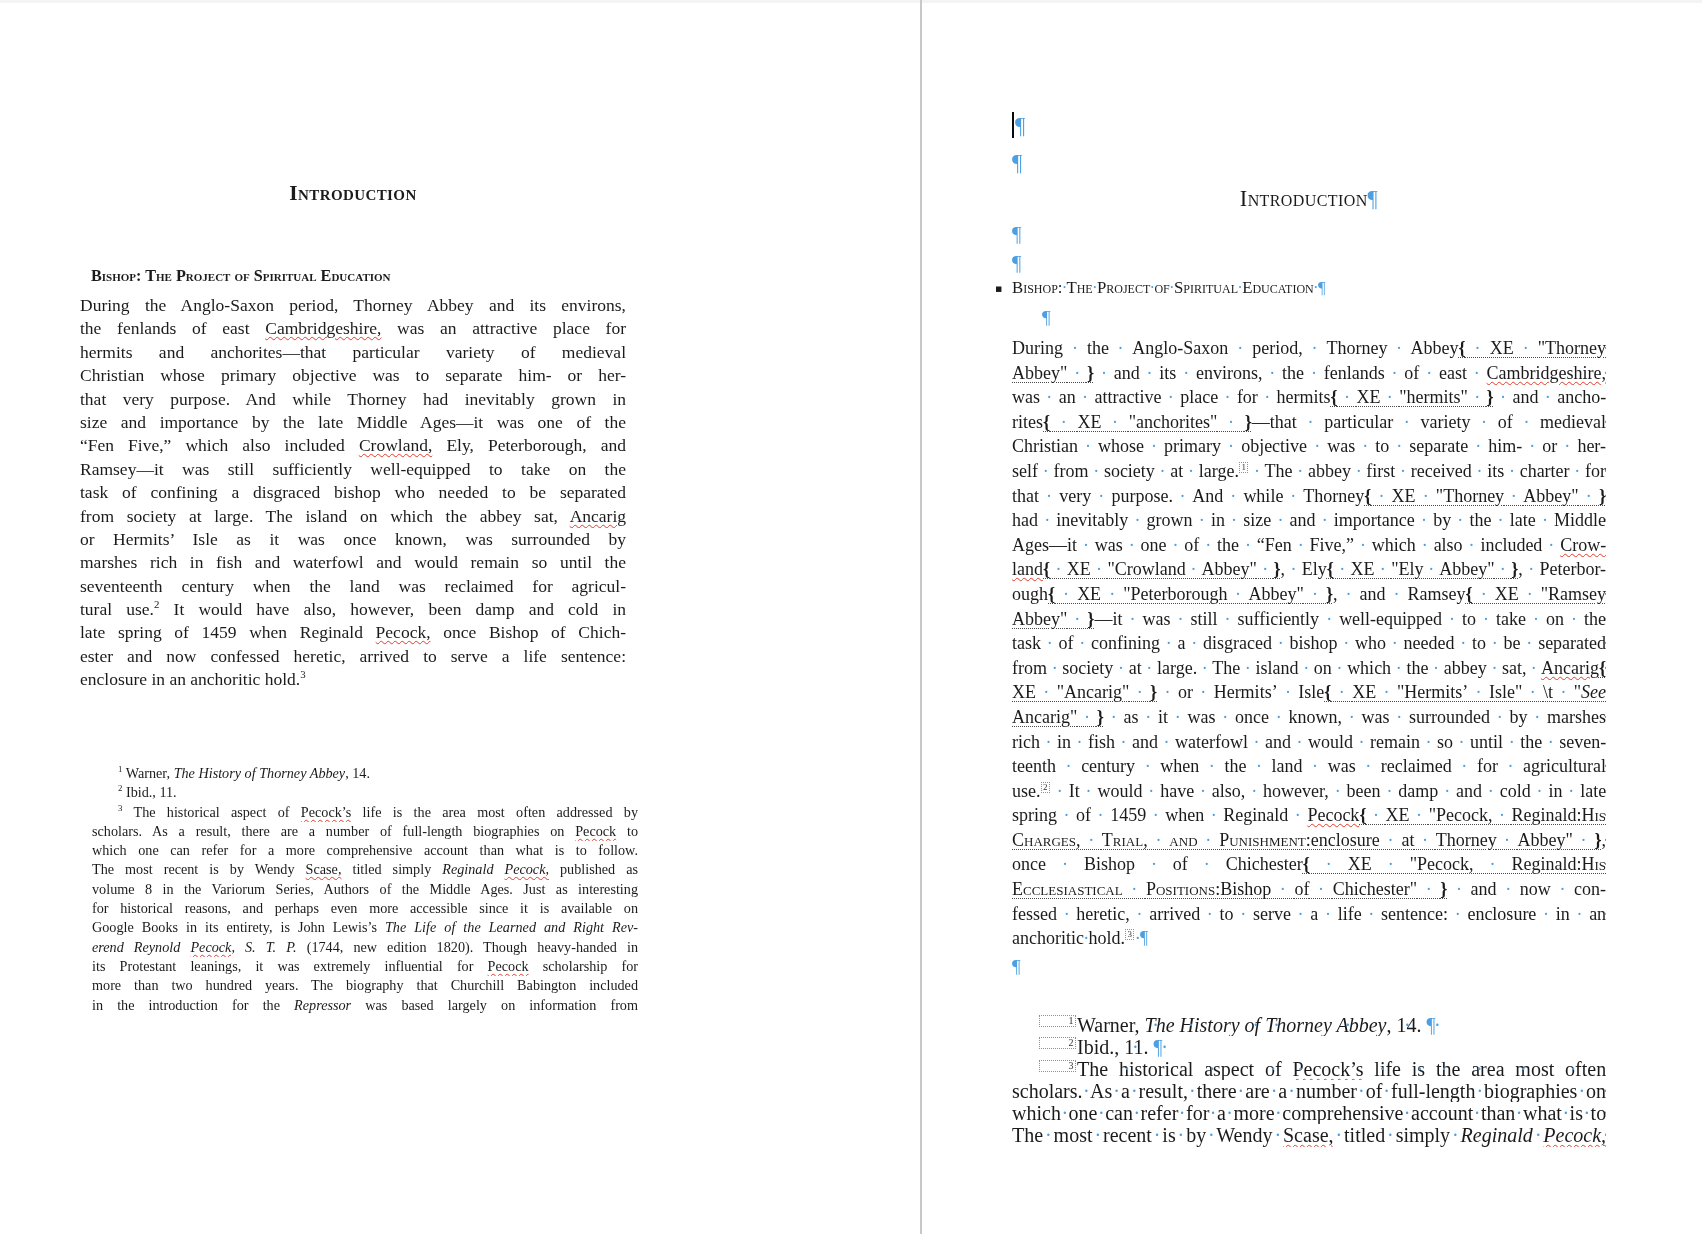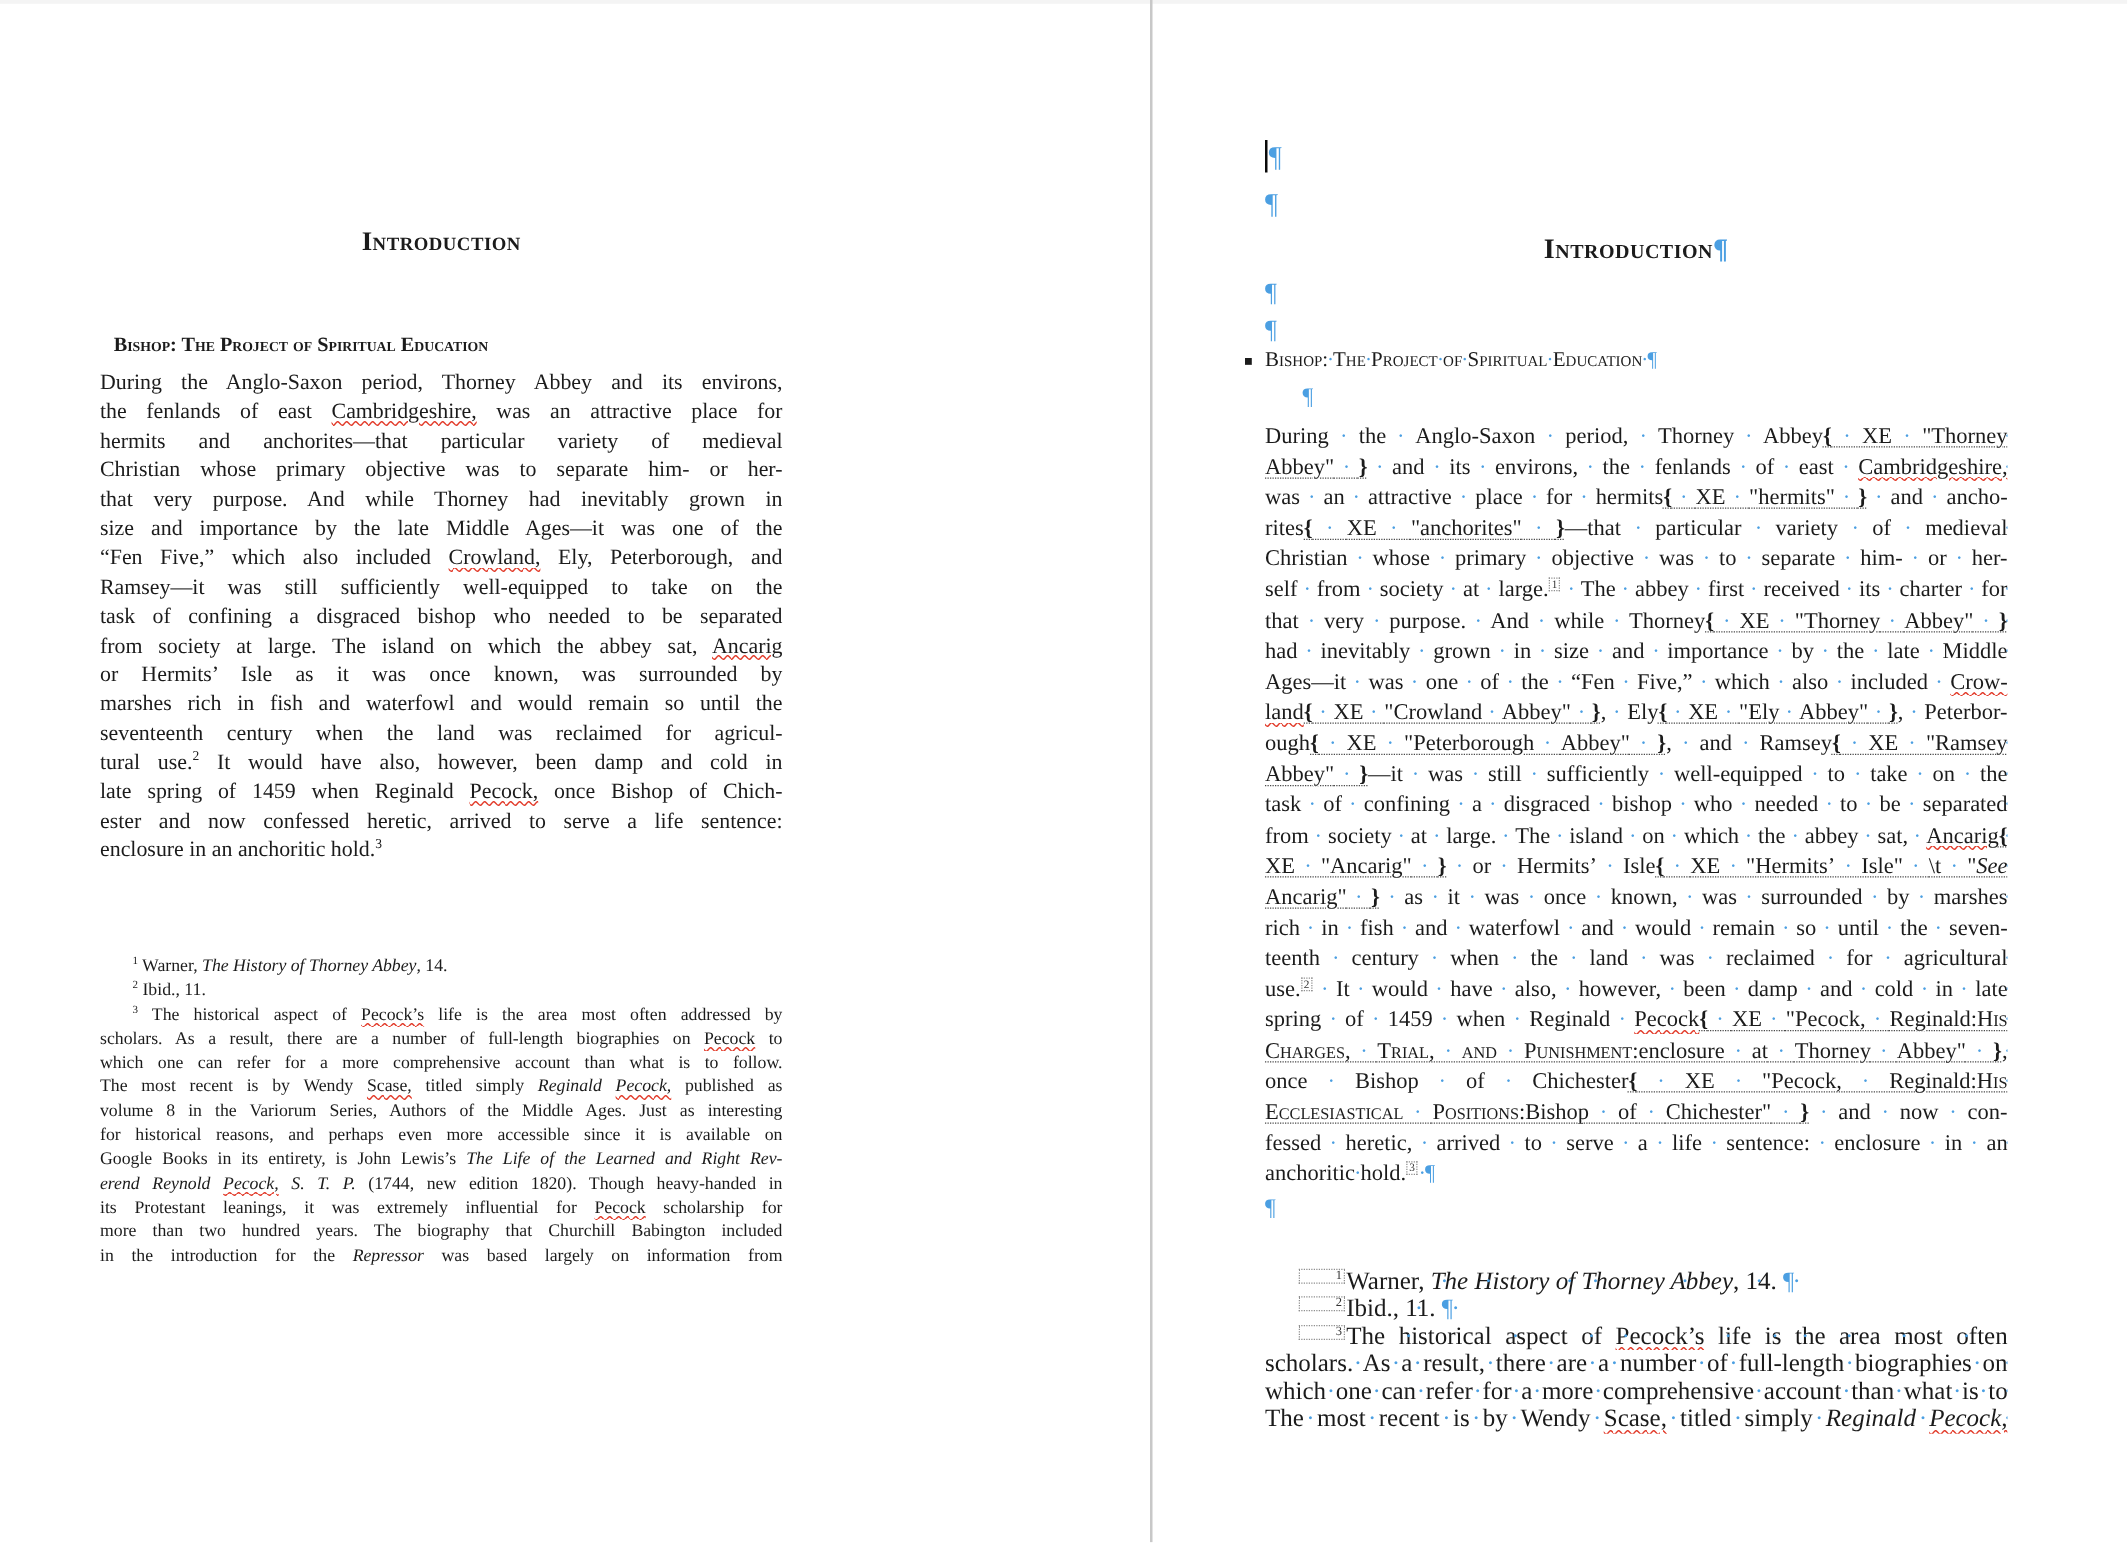--- a/index.html
+++ b/index.html
@@ -29,30 +29,30 @@
   .dg{position:absolute;left:50%;transform:translateX(-50%);color:#4b9fe2;
       text-decoration:none;}
 
   
   .page-left{position:absolute;left:80px;top:0;width:546px;}
   .lp-title{position:absolute;top:167px;left:0;width:100%;text-align:center;
             font-variant:small-caps;font-size:21.5px;letter-spacing:.4px;}
   .lp-heading{position:absolute;top:254px;left:11px;font-variant:small-caps;font-size:16.2px;}
   .lp-body{position:absolute;top:294px;left:0;width:546px;font-size:17.5px;line-height:23.4px;}
   .lp-body .line{height:23.4px;}
-  .lp-fns{position:absolute;top:764px;left:0;width:546px;font-size:14.2px;line-height:19.3px;}
+  .lp-fns{position:absolute;top:764px;left:12px;width:546px;font-size:14.2px;line-height:19.3px;}
   .lp-fns .line{height:19.3px;}
   .fnp .line:first-child{text-indent:26px;}
 
   
   .page-right{position:absolute;left:1012px;top:0;width:594px;}
   .mrow{position:absolute;left:0;width:100%;}
   #r-caret{top:112px;font-size:23px;}
   #r-p2{top:150px;font-size:23px;}
-  #r-title{top:186px;font-size:22.5px;text-align:center;letter-spacing:.4px;font-weight:bold;}
+  #r-title{top:186px;font-size:22.5px;text-align:center;letter-spacing:.4px;}
   #r-p4{top:222px;font-size:21px;}
   #r-p5{top:251px;font-size:21px;}
   #r-heading{top:278px;font-size:16.8px;}
   #r-p7{top:307px;font-size:19px;padding-left:30px;}
   #r-body{position:absolute;top:336px;left:0;width:594px;font-size:18px;line-height:24.6px;}
   #r-body .line{height:24.6px;}
   #r-post{top:956px;font-size:19px;}
   #r-fns{position:absolute;top:1014px;left:0;width:594px;font-size:20px;line-height:22.1px;}
   #r-fns .line{height:22.1px;}
   #r-fns .fnp .line:first-child{text-indent:27px;}

